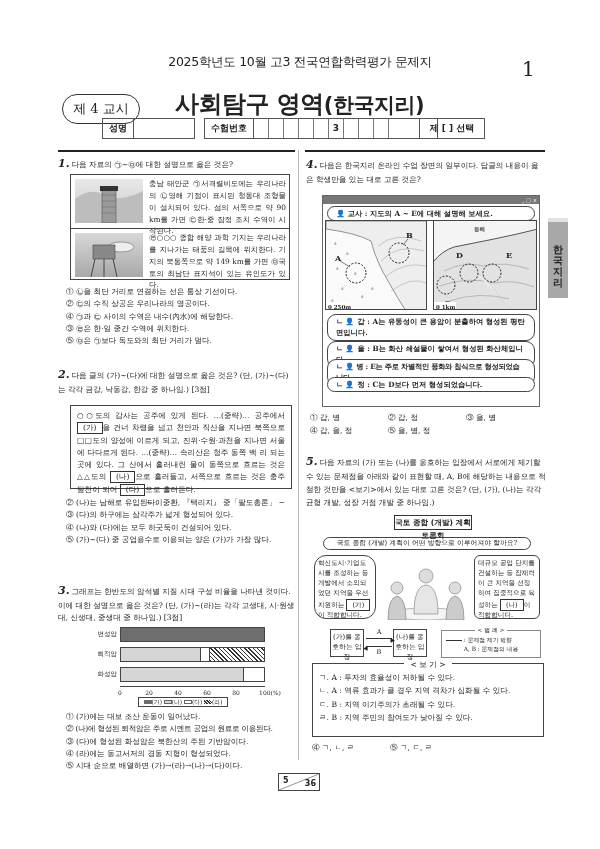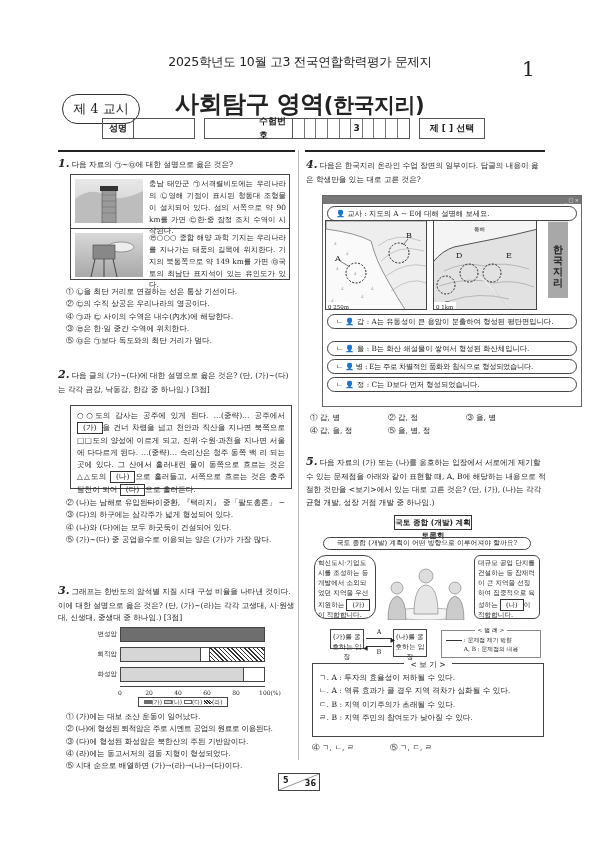--- a/index.html
+++ b/index.html
@@ -42,21 +42,21 @@
 
   
   #chart { left: 85px; top: 620px; width: 210px; height: 85px; }
   .bar-row { position: absolute; left: 35px; width: 145px; height: 15px; display: flex; border: 1px solid #444; }
   .bar-label { position: absolute; left: 0; width: 32px; text-align: right; font-size: 6.5px; font-family: "DejaVu Sans", sans-serif; }
   .seg { height: 100%; border-right: 1px solid #444; }
   .seg:last-child { border-right: none; }
   .axis-tick { position: absolute; font-size: 6px; transform: translateX(-50%); }
 
   
-  #q4-window { left: 322px; top: 195px; width: 260px; height: 212px; border: 1px solid #666; }
+  #q4-window { left: 322px; top: 195px; width: 218px; height: 212px; border: 1px solid #666; font-weight: bold; }
   #q4-titlebar { height: 8px; background: #777; position: relative; }
   #q4-titlebar span { position: absolute; right: 2px; top: 0; font-size: 5px; color: #eee; line-height: 8px; }
   .bubble { position: absolute; left: 4px; right: 4px; border: 1px solid #444; border-radius: 9px; padding: 1px 8px; font-size: 7.3px; line-height: 1.55; background: #fff; }
   .map { position: absolute; top: 24px; height: 90px; border: 1px solid #444; overflow: hidden; }
 
   
   #q5-title-box { left: 394px; top: 515px; width: 78px; height: 15px; border: 1px solid #333; text-align: center; font-family: "DejaVu Sans", sans-serif; font-weight: bold; font-size: 7.6px; line-height: 13px; }
   .diag-box { position: absolute; border: 1px solid #444; font-size: 6.8px; text-align: center; line-height: 1.45; }
   #bogi { left: 312px; top: 645px; width: 232px; height: 74px; border: 1px solid #444; padding: 7px 6px; line-height: 1.75; }
   #bogi-title { position: absolute; left: 0; right: 0; top: -6px; text-align: center; }
@@ -71,21 +71,21 @@
 <div class="abs" id="exam-title">2025학년도 10월 고3 전국연합학력평가 문제지</div>
 <div class="abs" id="page-num">1</div>
 <div class="abs" id="period-badge">제 4 교시</div>
 <div class="abs" id="subject-title">
   <span>사회탐구 영역</span><span class="paren">(한국지리)</span>
 </div>
 
 <div class="abs info-box" style="left:102px;width:93px;">
   <div class="lbl">성명</div>
 </div>
-<div class="abs info-box" style="left:204px;width:206px;padding-left:48px;">
+<div class="abs info-box" style="left:204px;width:234px;">
   <div class="lbl">수험번호</div>
   <div class="cell"></div>
   <div class="cell"></div>
   <div class="cell"></div>
   <div class="cell"></div>
   <div class="cell"></div>
   <div class="cell">3</div>
   <div class="cell"></div>
   <div class="cell"></div>
   <div class="cell"></div>
@@ -292,21 +292,21 @@
     <ellipse cx="44" cy="56" rx="36" ry="6" fill="#f4f4f4" stroke="#888" stroke-width="0.6"></ellipse>
     <circle cx="15" cy="30" r="6" fill="#ddd" stroke="#777" stroke-width="0.6"></circle>
     <path d="M6 62 Q6 40 15 38 Q24 40 24 62Z" fill="#ccc" stroke="#777" stroke-width="0.6"></path>
     <circle cx="44" cy="18" r="7" fill="#ddd" stroke="#777" stroke-width="0.6"></circle>
     <path d="M32 56 Q32 28 44 27 Q56 28 56 56Z" fill="#e6e6e6" stroke="#777" stroke-width="0.6"></path>
     <circle cx="73" cy="30" r="6" fill="#ddd" stroke="#777" stroke-width="0.6"></circle>
     <path d="M64 62 Q64 40 73 38 Q82 40 82 62Z" fill="#ccc" stroke="#777" stroke-width="0.6"></path>
   </svg>
 </div>
 
-<div class="abs diag-box" style="left:330px;top:629px;width:34px;height:20px;padding-top:3px;">(가)를 옹호하는 입장</div>
+<div class="abs diag-box" style="left:330px;top:629px;width:34px;height:28px;padding-top:3px;">(가)를 옹호하는 입장</div>
 <div class="abs diag-box" style="left:393px;top:629px;width:34px;height:28px;padding-top:3px;">(나)를 옹호하는 입장</div>
 <div class="abs" style="left:366px;top:628px;width:26px;font-size:6.5px;text-align:center;">A</div>
 <div class="abs" style="left:366px;top:638px;width:26px;border-top:1px solid #333;">
     <span style="position:absolute;right:-3px;top:-4px;font-size:6px;">▶</span>
   </div>
 <div class="abs" style="left:366px;top:646px;width:26px;border-top:1px solid #333;">
     <span style="position:absolute;left:-3px;top:-4px;font-size:6px;">◀</span>
   </div>
 <div class="abs" style="left:366px;top:648px;width:26px;font-size:6.5px;text-align:center;">B</div>
 <div class="abs" style="left:441px;top:630px;width:100px;height:28px;border:1px solid #888;font-size:5.8px;line-height:1.5;padding:2px 4px;">

